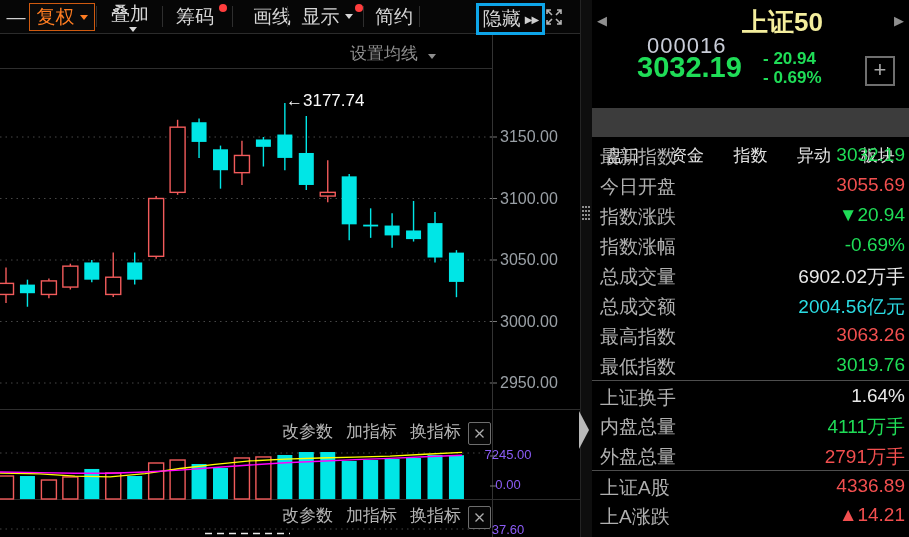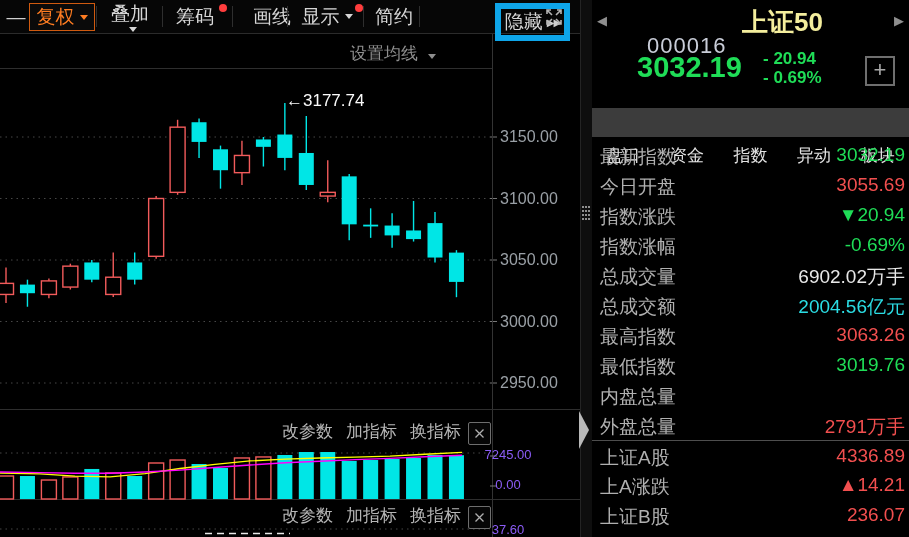--- a/index.html
+++ b/index.html
@@ -10,21 +10,21 @@
            border-bottom:1px solid #2b2b2b;}
   .tb-btn{position:absolute;top:0;height:33px;display:flex;align-items:center;justify-content:center;
           color:#d6d6d6;font-size:19px;cursor:pointer;}
   .tb-min{left:6px;width:20px;color:#cfcfcf;}
   .tb-fuquan{left:29px;top:3px;width:64px;height:26px;border:1px solid #cf5a10;color:#ff7d22;background:#0a0a0a;}
   .tb-dieja{left:100px;width:60px;flex-direction:column;}
   .tb-chouma{left:166px;width:58px;}
   .tb-huaxian{left:248px;width:48px;}
   .tb-xianshi{left:294px;width:66px;}
   .tb-jianyue{left:370px;width:48px;}
-  .tb-yincang{left:495px;top:3px;width:63px;height:26px;border:6px solid #0ea5e9;}
+  .tb-yincang{left:476px;top:3px;width:63px;height:26px;border:3px solid #0ea5e9;}
   .tb-expand{left:545px;top:8px;width:18px;height:18px;}
   .tb-sep{position:absolute;top:6px;width:1px;height:21px;background:#2e2e2e;}
   .caret{display:inline-block;width:0;height:0;border-left:4px solid transparent;
          border-right:4px solid transparent;border-top:5px solid currentColor;margin-left:5px;}
   .dot{position:absolute;top:4px;right:-3px;width:8px;height:8px;border-radius:50%;background:#ff3d3d;}
   .dblarrow{font-size:10px;margin-left:4px;color:#cfcfcf;letter-spacing:-1px;}
   
   .ma-set{position:absolute;left:350px;top:42px;font-size:17px;color:#8e8e8e;cursor:pointer;}
   .ylab{position:absolute;left:500px;font-size:16px;color:#9aa0a6;}
   .ax-lab{position:absolute;left:448px;width:120px;text-align:center;font-size:13px;color:#8b5cf6;}
@@ -295,22 +295,27 @@
           <span class="rv cyan">2004.56亿元</span>
         </div>
         <div class="rp-row">
           <span class="rl">最高指数</span>
           <span class="rv red">3063.26</span>
         </div>
         <div class="rp-row">
           <span class="rl">最低指数</span>
           <span class="rv green">3019.76</span>
         </div>
+        <div class="rp-row sec">
+          <span class="rl">上证换手</span>
+          <span class="rv white">1.64%</span>
+        </div>
         <div class="rp-row">
           <span class="rl">内盘总量</span>
+          <span class="rv green">4111万手</span>
         </div>
         <div class="rp-row">
           <span class="rl">外盘总量</span>
           <span class="rv red">2791万手</span>
         </div>
         <div class="rp-row sec">
           <span class="rl">上证A股</span>
           <span class="rv red">4336.89</span>
         </div>
         <div class="rp-row">

